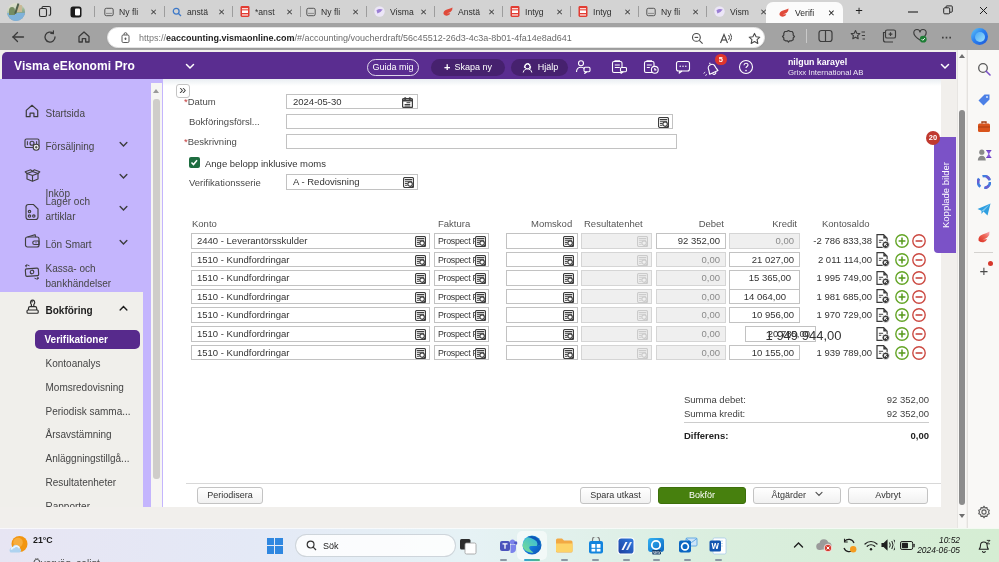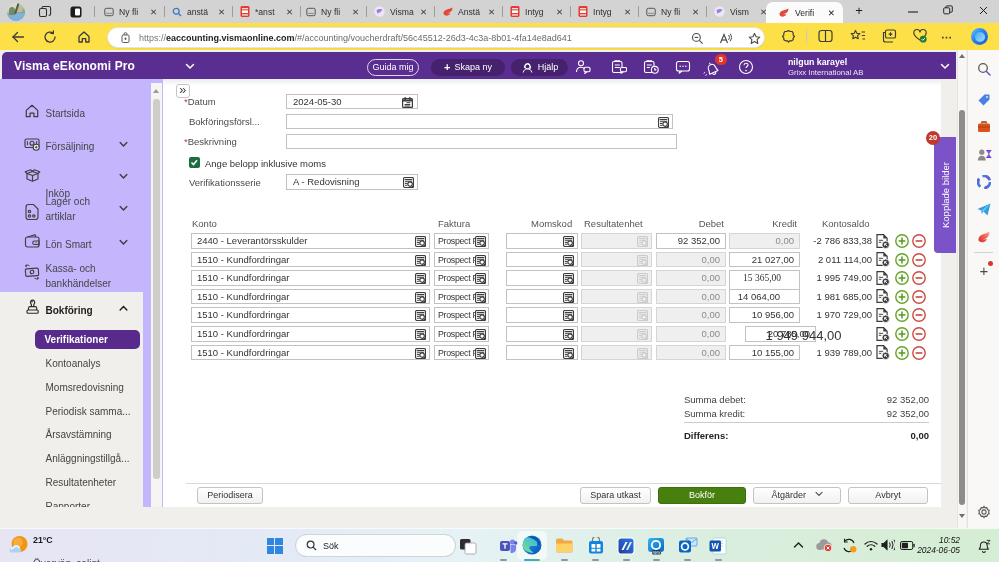--- a/index.html
+++ b/index.html
@@ -10,21 +10,21 @@
   
   #tabbar { left:0; top:0; width:999px; height:23px; background:#d3d3d3; }
   .tab { position:absolute; top:0; height:23px; display:flex; align-items:center; font-size:8.6px; color:#2f2f2f; }
   .tab .lbl { white-space:nowrap; overflow:hidden; }
   .tab .x { color:#3c3c3c; font-size:8.5px; margin-left:4px; }
   .tabsep { position:absolute; top:6px; width:1px; height:11px; background:#9d9d9d; }
   .activetab { position:absolute; top:2px; height:21px; background:#fbfbfb; border-radius:7px 7px 0 0; display:flex; align-items:center; font-size:8.6px; color:#1f1f1f; }
   .winbtn { position:absolute; top:0; width:14px; height:20px; color:#202020; font-size:10px; text-align:center; line-height:20px; }
 
   
-  #navbar { left:0; top:23px; width:999px; height:27px; background:#fde047; }
+  #navbar { left:0; top:23px; width:999px; height:27px; background:#a3a3a3; }
   #urlpill { position:absolute; left:107px; top:3.5px; width:658px; height:21px; background:#fff; border:1px solid #e4e4e4; border-radius:11px; box-shadow:0 0.5px 1.5px rgba(0,0,0,0.08); }
   .url { position:absolute; left:31px; top:5px; font-size:9px; color:#6a6a6a; white-space:nowrap; }
   .url b { color:#1d1d1d; font-weight:bold; }
 
   
   #vheader { left:2px; top:52px; width:954px; height:27px; background:#5a2d90; border-radius:5px 0 0 0; }
   .vh-pill { position:absolute; top:6.5px; height:17px; border-radius:12px; color:#fff; font-size:9px; display:flex; align-items:center; justify-content:center; }
   .vh-dark { background:#46216e; }
 
   
@@ -598,21 +598,21 @@
       <svg style="position:absolute;right:3px;top:2px" width="11" height="11" viewBox="0 0 11 11">
           <use href="#lkp"></use>
         </svg>
       </div>
     <div class="inp dis" style="left:418px;top:191.2px;width:71px;height:15.5px;">
       <svg style="position:absolute;right:3px;top:2px" width="11" height="11" viewBox="0 0 11 11">
           <use href="#lkpd"></use>
         </svg>
       </div>
     <div class="inp dis num" style="left:493px;top:191.2px;width:70px;height:15.5px;line-height:14px;padding-right:5px;">0,00</div>
-    <div class="inp num" style="left:566px;top:191.2px;width:71px;height:26px;line-height:14px;padding-right:18px;font-family:Liberation Serif, serif;">15 365,00</div>
+    <div class="inp num" style="left:566px;top:191.2px;width:71px;height:26px;line-height:14px;padding-right:8px;">15 365,00</div>
     <div class="num" style="position:absolute;left:604px;top:193.2px;width:105px;font-size:9.5px;color:#333;">1 995 749,00</div>
     <svg style="position:absolute;left:713px;top:191.7px" width="14" height="15" viewBox="0 0 14 15">
         <use href="#doc"></use>
       </svg>
     <svg style="position:absolute;left:731.5px;top:192.2px" width="14" height="14" viewBox="0 0 14 14">
         <use href="#plus"></use>
       </svg>
     <svg style="position:absolute;left:749px;top:192.2px" width="14" height="14" viewBox="0 0 14 14">
         <use href="#minus"></use>
       </svg>
@@ -629,21 +629,21 @@
       <svg style="position:absolute;right:3px;top:2px" width="11" height="11" viewBox="0 0 11 11">
           <use href="#lkp"></use>
         </svg>
       </div>
     <div class="inp dis" style="left:418px;top:209.8px;width:71px;height:15.5px;">
       <svg style="position:absolute;right:3px;top:2px" width="11" height="11" viewBox="0 0 11 11">
           <use href="#lkpd"></use>
         </svg>
       </div>
     <div class="inp dis num" style="left:493px;top:209.8px;width:70px;height:15.5px;line-height:14px;padding-right:5px;">0,00</div>
-    <div class="inp num" style="left:566px;top:209.8px;width:71px;height:15.5px;line-height:14px;padding-right:19px;">14 064,00</div>
+    <div class="inp num" style="left:566px;top:209.8px;width:71px;height:15.5px;line-height:14px;padding-right:13px;">14 064,00</div>
     <div class="num" style="position:absolute;left:604px;top:211.8px;width:105px;font-size:9.5px;color:#333;">1 981 685,00</div>
     <svg style="position:absolute;left:713px;top:210.3px" width="14" height="15" viewBox="0 0 14 15">
         <use href="#doc"></use>
       </svg>
     <svg style="position:absolute;left:731.5px;top:210.8px" width="14" height="14" viewBox="0 0 14 14">
         <use href="#plus"></use>
       </svg>
     <svg style="position:absolute;left:749px;top:210.8px" width="14" height="14" viewBox="0 0 14 14">
         <use href="#minus"></use>
       </svg>

